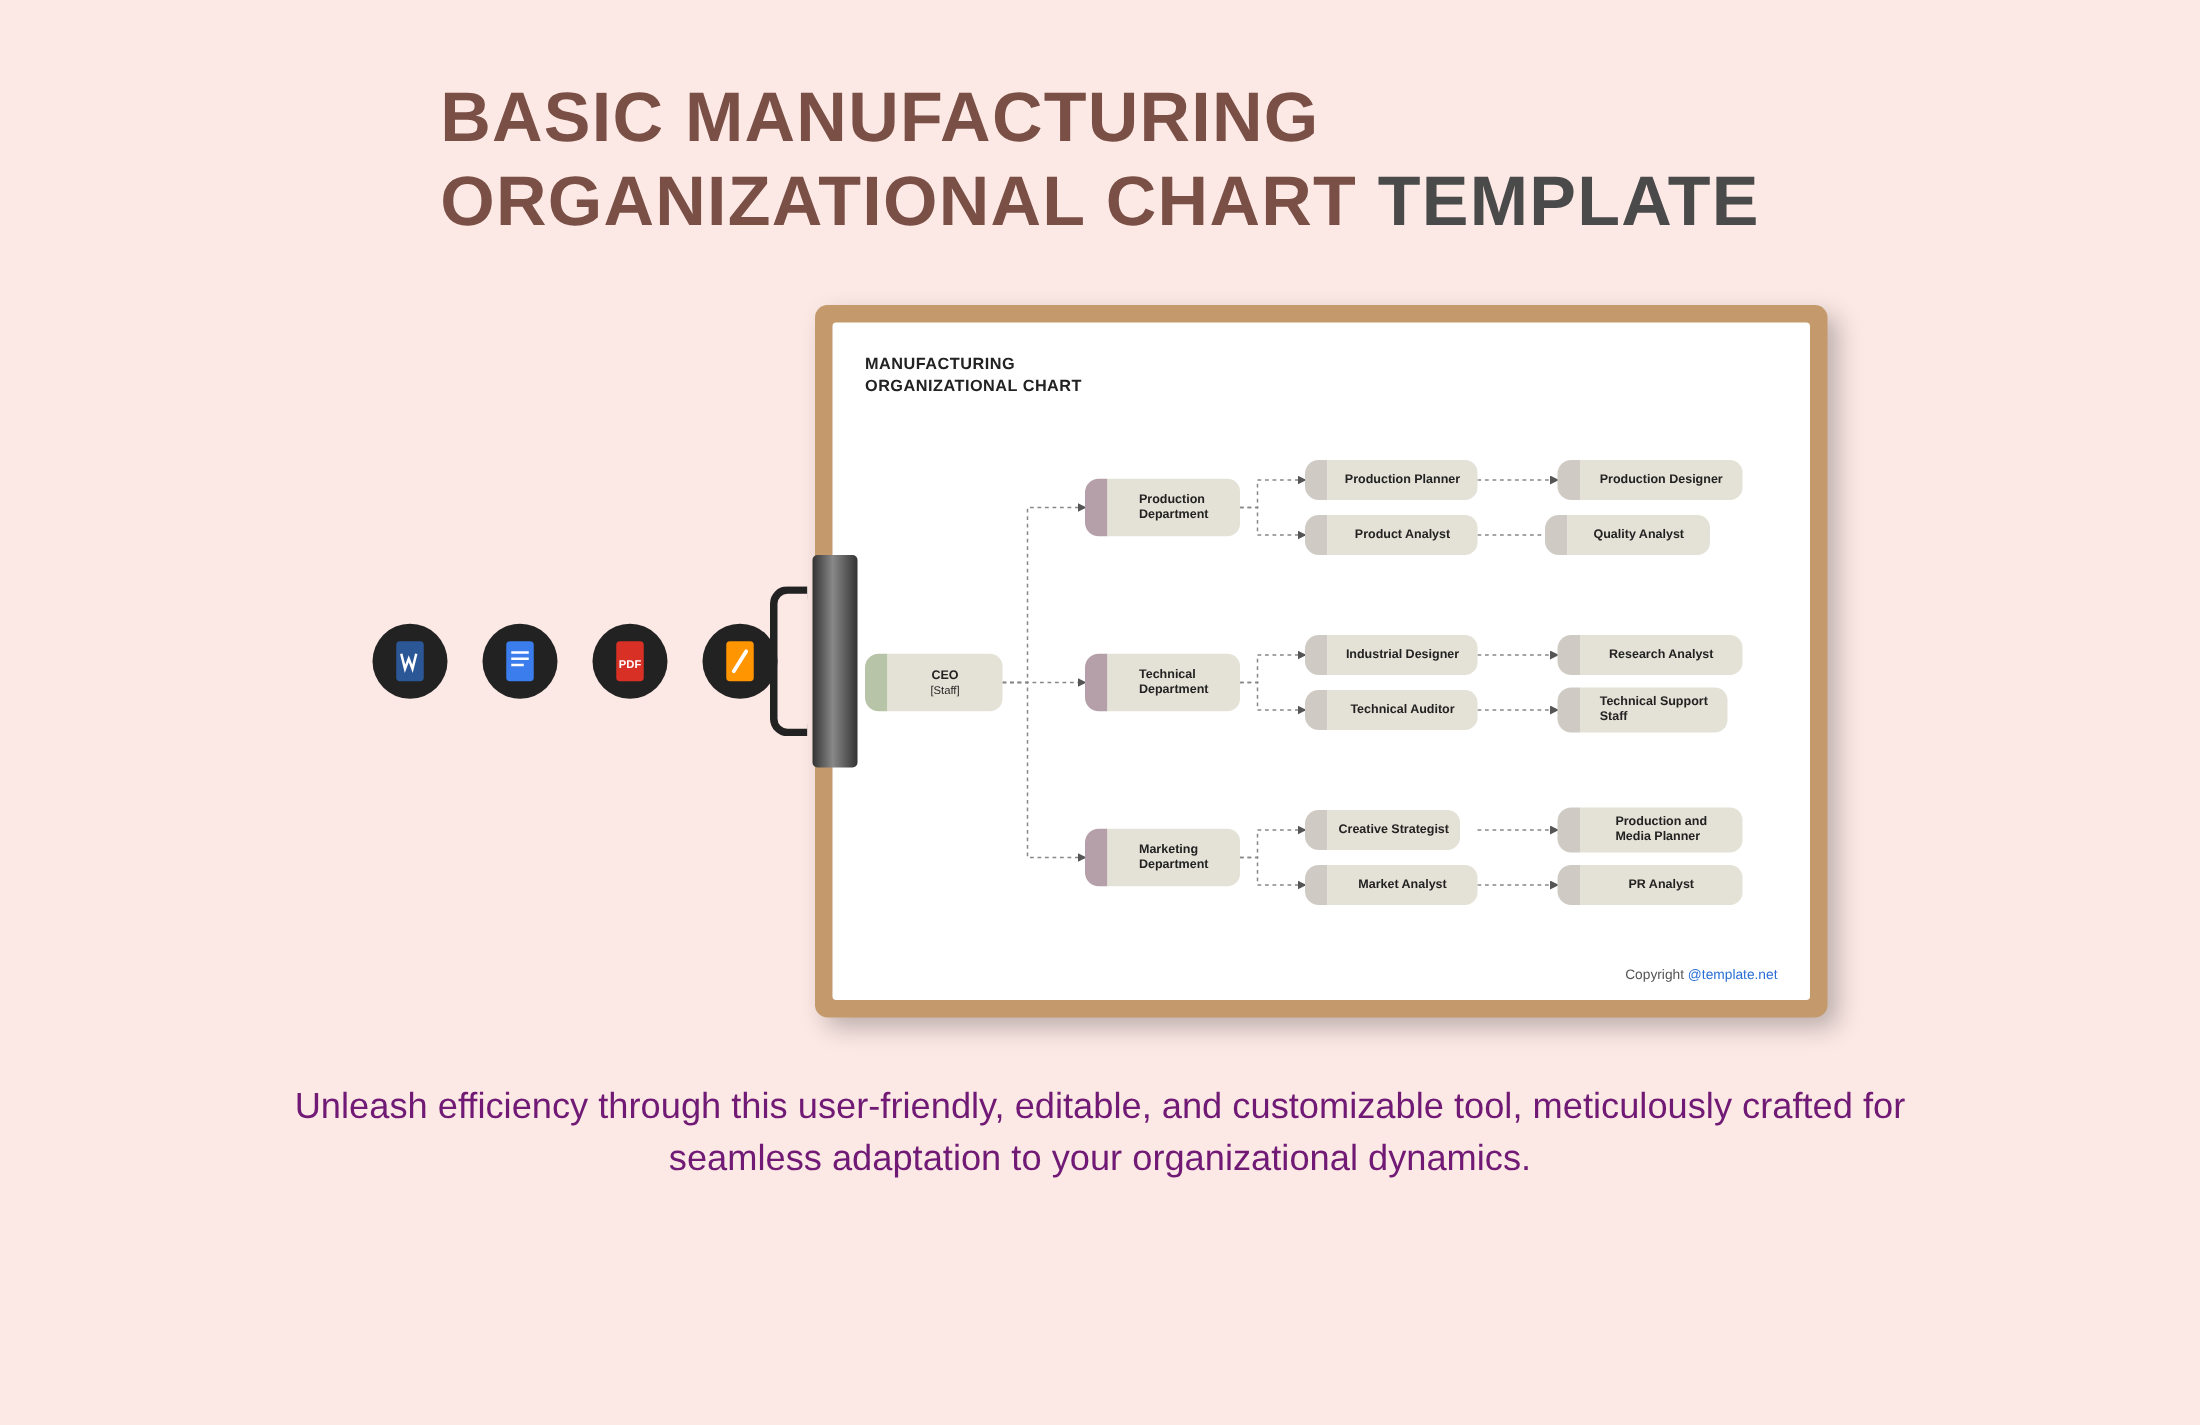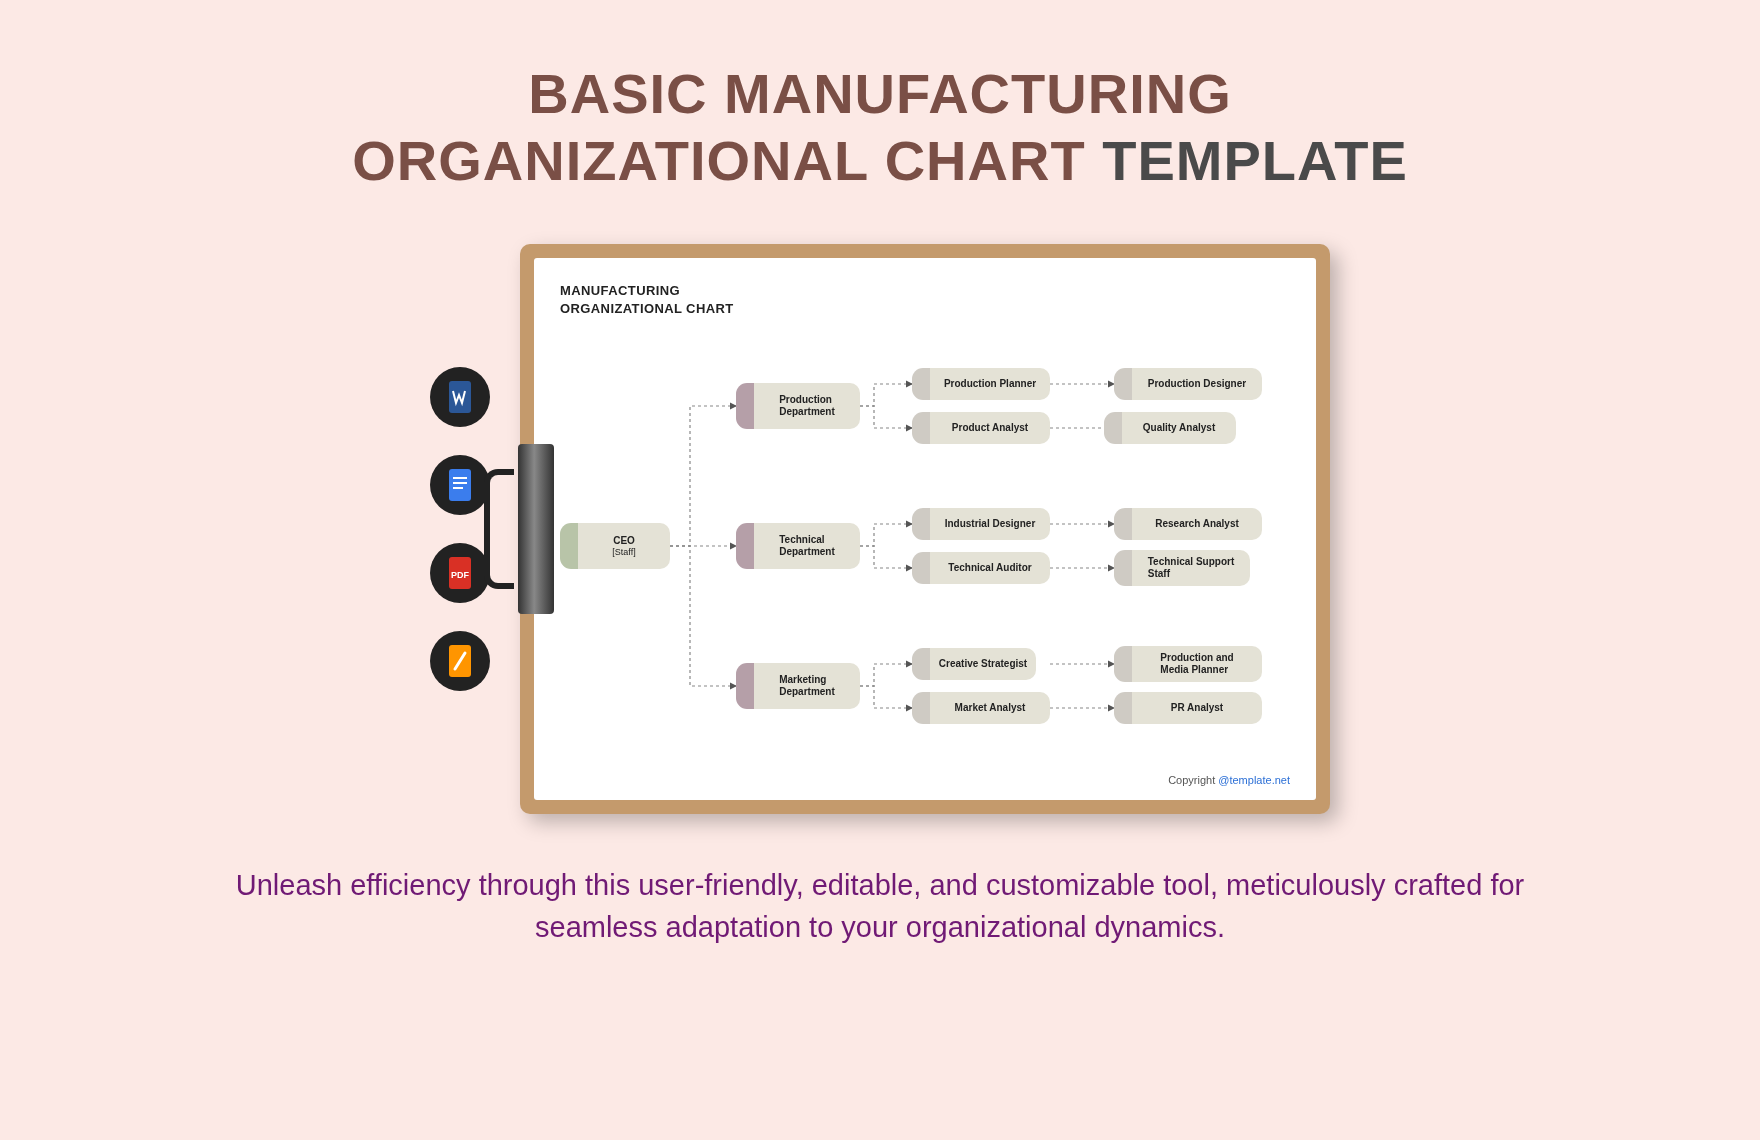--- a/index.html
+++ b/index.html
@@ -7,39 +7,39 @@
   width: 1760px;
   height: 1140px;
   background: #fce9e5;
   font-family: Arial, Helvetica, sans-serif;
   display: flex;
   flex-direction: column;
   align-items: center;
   padding: 60px 40px 50px;
 }
 .title {
-  text-align: center;
+  text-align: left;
   font-size: 56px;
   font-weight: 800;
   letter-spacing: 1px;
   line-height: 1.2;
   margin-bottom: 50px;
   font-family: "Segoe UI", Arial, sans-serif;
 }
 .title-brown { color: #7a4f46; }
 .title-dark { color: #4a4a4a; }
 .middle-row {
   display: flex;
   align-items: center;
   gap: 30px;
   margin-bottom: 50px;
 }
 .format-icons {
   display: flex;
-  flex-direction: column;
+  flex-direction: row;
   gap: 28px;
 }
 .format-icon {
   width: 60px;
   height: 60px;
   border-radius: 50%;
   background: #222;
   display: flex;
   align-items: center;
   justify-content: center;

